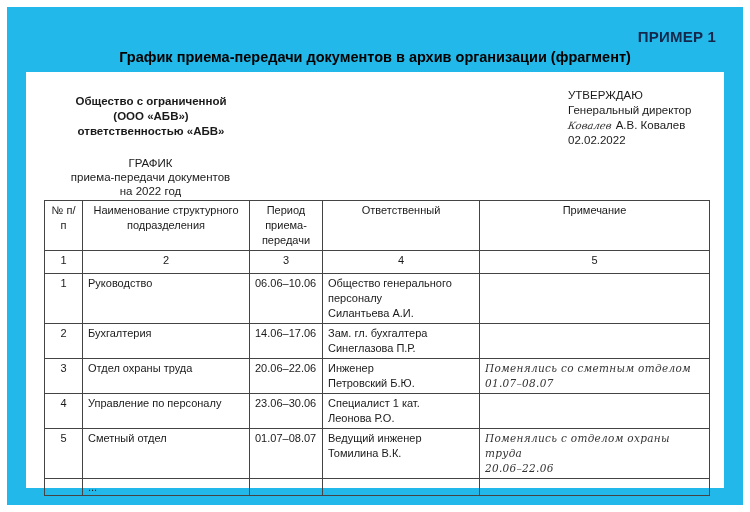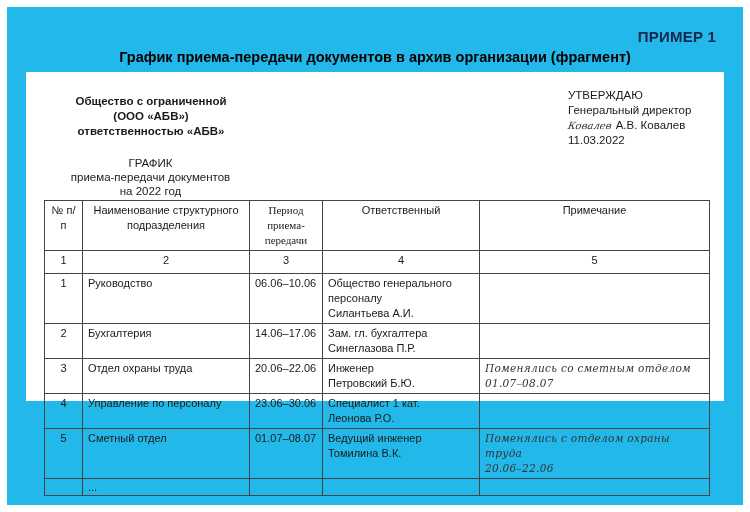--- a/index.html
+++ b/index.html
@@ -13,21 +13,21 @@
   }
   .example-label {
     position: absolute; right: 27px; top: 21px;
     font-size: 15px; font-weight: bold; color: #14284b; letter-spacing: 0.2px;
   }
   .frame-title {
     position: absolute; left: 0; right: 0; top: 42px; text-align: center;
     font-size: 14.5px; font-weight: bold; color: #000000;
   }
   .card {
-    position: absolute; left: 19px; top: 65px; width: 698px; height: 329px;
+    position: absolute; left: 19px; top: 65px; width: 698px; height: 416px;
     background: #ffffff;
   }
   .org {
     position: absolute; left: 30px; top: 22px; width: 190px; text-align: center;
     font-size: 11.5px; font-weight: bold; line-height: 15px;
   }
   .schedule-head {
     position: absolute; left: 22px; top: 84px; width: 205px; text-align: center;
     font-size: 11.5px; line-height: 14px;
   }
@@ -43,21 +43,21 @@
     position: absolute; left: 18px; top: 128px; width: 666px;
     border-collapse: collapse; font-size: 11px; line-height: 15px;
   }
   table.sched td, table.sched th {
     border: 1px solid #444; vertical-align: top; padding: 2px 5px;
     font-weight: normal;
   }
   table.sched th { text-align: center; }
   .c-num { width: 27px; text-align: center; }
   .c-name { width: 156px; }
-  .c-period { width: 62px; font-family: Liberation Serif, serif; }
+  .c-period { width: 62px; }
   .c-resp { width: 146px; }
   .idx td { text-align: center; height: 18px; vertical-align: middle; }
   .hand {
     font-family: "DejaVu Serif", serif; font-style: italic; font-size: 10.5px;
     color: #333; letter-spacing: 0.3px;
   }
   .h-head { height: 46px; }
   .r1 td { height: 44px; }
   .r2 td, .r3 td, .r4 td, .r5 td { height: 28px; }
   .r6 td { height: 12px; line-height: 12px; }
@@ -81,21 +81,21 @@
       <div>приема-передачи документов</div>
       <div>на 2022 год</div>
     </div>
 
     <div class="approve">
       <div>УТВЕРЖДАЮ</div>
       <div>Генеральный директор</div>
       <div>
         <span class="signature">Ковалев</span><span>А.В. Ковалев</span>
       </div>
-      <div>11.03.2022</div>
+      <div>02.02.2022</div>
     </div>
 
     <table class="sched">
       <tbody>
           <tr class="h-head">
         <th class="c-num">№ п/п</th>
         <th class="c-name">Наименование структурного подразделения</th>
         <th class="c-period">Период приема-передачи</th>
         <th class="c-resp">Ответственный</th>
         <th>Примечание</th>

